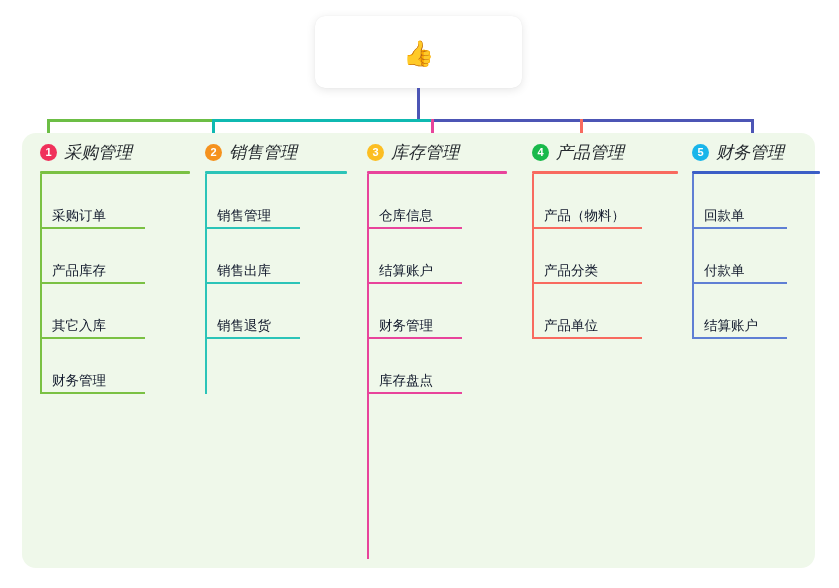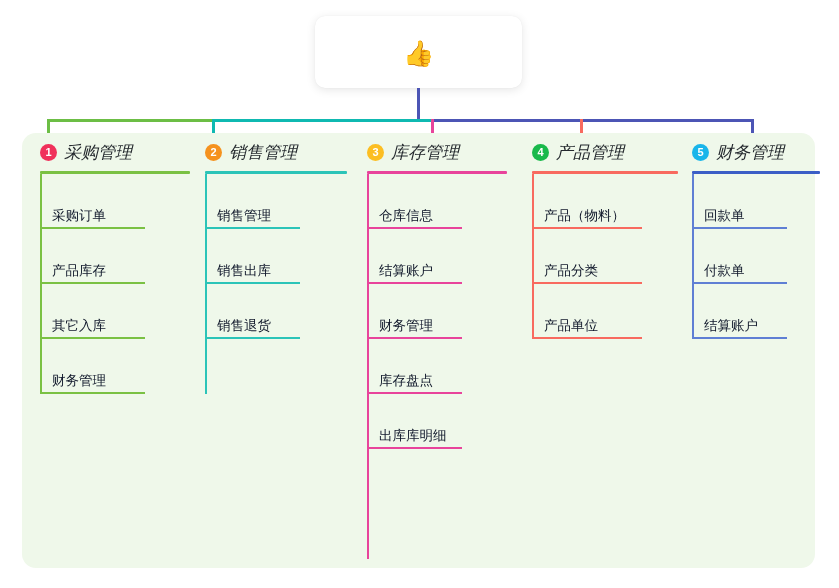--- a/index.html
+++ b/index.html
@@ -214,24 +214,20 @@
           <div class="item-rule" style="width: 95px; background: rgb(232, 68, 155);"></div>
         </div>
         <div class="item">
           <span class="item-label">财务管理</span>
           <div class="item-rule" style="width: 95px; background: rgb(232, 68, 155);"></div>
         </div>
         <div class="item">
           <span class="item-label">库存盘点</span>
           <div class="item-rule" style="width: 95px; background: rgb(232, 68, 155);"></div>
         </div>
-        <div class="item">
-          <span class="item-label">出库库明细</span>
-          <div class="item-rule" style="width: 95px; background: rgb(232, 68, 155);"></div>
-        </div>
       </div>
     </div>
     <div class="column" style="left: 520px;">
       <div class="col-header">
         <span class="badge" style="background: rgb(25, 185, 75);">4</span>
         <span class="col-title">产品管理</span>
       </div>
       <div class="col-underline" style="width: 146px; background: rgb(248, 106, 95);"></div>
       <div class="items">
         <div class="spine" style="height: 165px; background: rgb(248, 106, 95);"></div>

